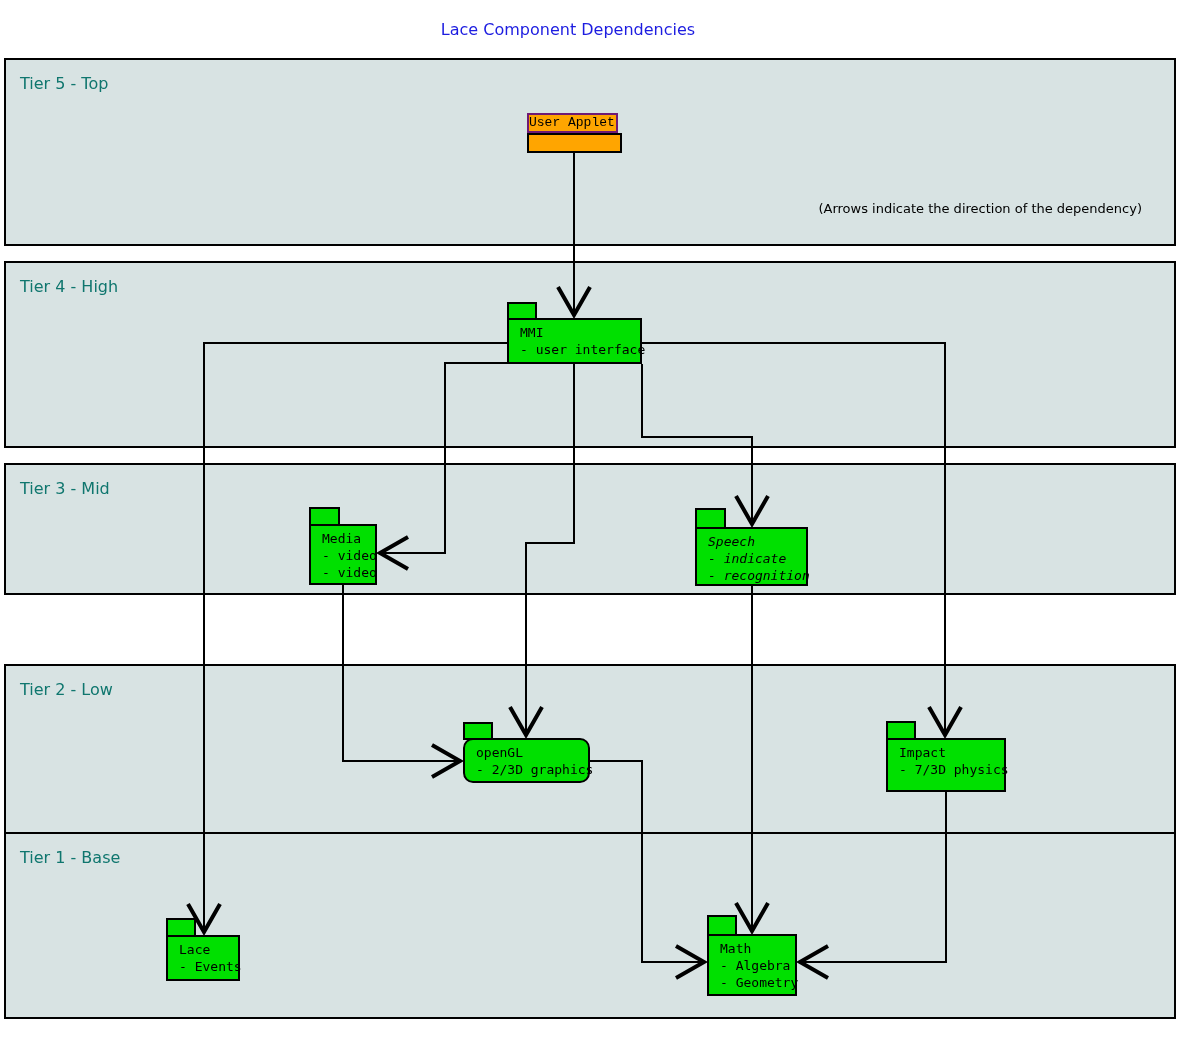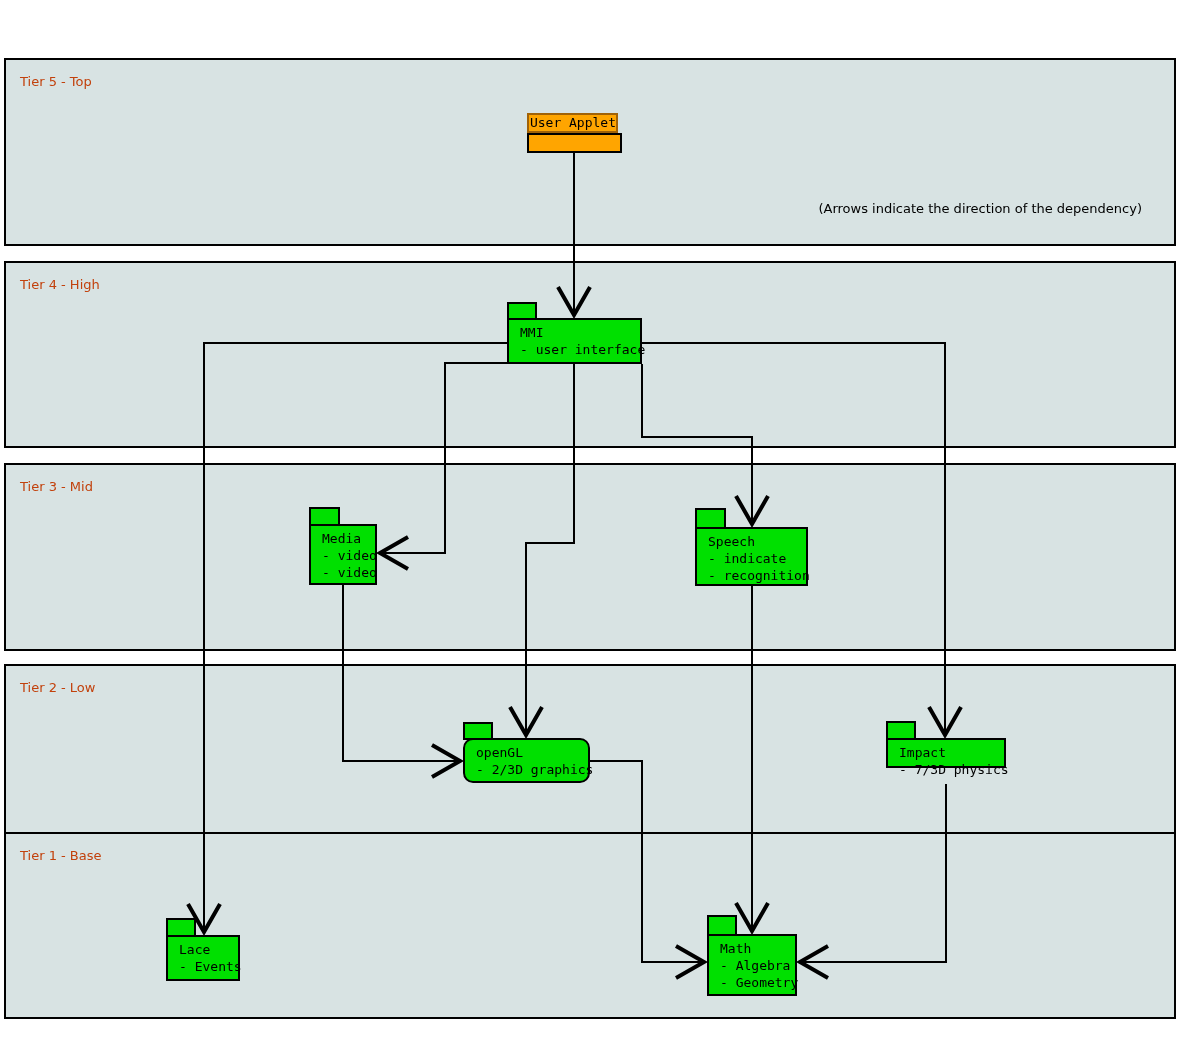--- a/index.html
+++ b/index.html
@@ -16,59 +16,60 @@
   }
   .diagram-title{
     position:absolute;left:350px;top:20px;width:436px;text-align:center;
     font-size:16px;color:var(--title-color);white-space:nowrap;
   }
   .tier{
     position:absolute;left:4px;width:1172px;background:var(--tier-fill);
     border:2px solid #000;box-sizing:border-box;z-index:0;
   }
   .tier-label{
-    position:absolute;left:14px;top:14px;font-size:13px;color:#c2410c;white-space:nowrap;
+    position:absolute;left:14px;top:14px;font-size:16px;color:#0f766e;white-space:nowrap;
   }
   .annotation{
     position:absolute;right:40px;top:201px;font-size:13px;color:#000;
     white-space:nowrap;z-index:1;
   }
   #wires{position:absolute;left:0;top:0;z-index:2;pointer-events:none;}
   .node{position:absolute;z-index:3;font-family:"DejaVu Sans Mono",monospace;font-size:13px;color:#000;}
   .pkg-tab{
     position:absolute;left:0;top:0;background:var(--node-green);
     border:2px solid #000;box-sizing:border-box;
   }
   .pkg-body{
     position:absolute;left:0;background:var(--node-green);
     border:2px solid #000;box-sizing:border-box;padding:4px 0 0 11px;
   }
   .pkg-line{line-height:17px;white-space:nowrap;}
   .applet-top{
     position:absolute;left:0;top:0;width:91px;height:20px;background:var(--node-orange);
-    border:2px solid #a16207;box-sizing:border-box;text-align:right;line-height:16px;white-space:nowrap;
+    border:2px solid #701a75;box-sizing:border-box;text-align:left;line-height:16px;white-space:nowrap;font-family:Liberation Mono, monospace;
   }
   .applet-bottom{
     position:absolute;left:0;top:20px;width:95px;height:20px;background:var(--node-orange);
     border:2px solid #000;box-sizing:border-box;
   }
 </style>
 </head>
 <body>
 
 <div id="canvas">
 
+  <div class="diagram-title">Lace Component Dependencies</div>
 
   <div class="tier" style="top:58px;height:188px;">
     <div class="tier-label">Tier 5 - Top</div>
   </div>
   <div class="tier" style="top:261px;height:187px;">
     <div class="tier-label">Tier 4 - High</div>
   </div>
-  <div class="tier" style="top:463px;height:188px;">
+  <div class="tier" style="top:463px;height:132px;">
     <div class="tier-label">Tier 3 - Mid</div>
   </div>
   <div class="tier" style="top:664px;height:187px;">
     <div class="tier-label">Tier 2 - Low</div>
   </div>
   <div class="tier" style="top:832px;height:187px;">
     <div class="tier-label">Tier 1 - Base</div>
   </div>
 
   <div class="annotation">(Arrows indicate the direction of the dependency)</div>
@@ -110,38 +111,38 @@
     <div class="pkg-tab" style="width:31px;height:19px;"></div>
     <div class="pkg-body" style="top:17px;width:68px;height:61px;">
       <div class="pkg-line">Media</div>
       <div class="pkg-line">- video</div>
       <div class="pkg-line">- video</div>
     </div>
   </div>
 
   <div class="node" style="left:695px;top:508px;">
     <div class="pkg-tab" style="width:31px;height:21px;"></div>
-    <div class="pkg-body" style="top:19px;width:113px;height:59px;">
+    <div class="pkg-body" style="top:19px;width:113px;height:59px;font-style:italic;">
       <div class="pkg-line">Speech</div>
       <div class="pkg-line">- indicate</div>
       <div class="pkg-line">- recognition</div>
     </div>
   </div>
 
   <div class="node" style="left:463px;top:722px;">
     <div class="pkg-tab" style="width:30px;height:18px;"></div>
     <div class="pkg-body" style="top:16px;width:127px;height:45px;border-radius:10px;">
       <div class="pkg-line">openGL</div>
       <div class="pkg-line">- 2/3D graphics</div>
     </div>
   </div>
 
   <div class="node" style="left:886px;top:721px;">
     <div class="pkg-tab" style="width:30px;height:19px;"></div>
-    <div class="pkg-body" style="top:17px;width:120px;height:30px;">
+    <div class="pkg-body" style="top:17px;width:120px;height:54px;">
       <div class="pkg-line">Impact</div>
       <div class="pkg-line">- 7/3D physics</div>
     </div>
   </div>
 
   <div class="node" style="left:166px;top:918px;">
     <div class="pkg-tab" style="width:30px;height:19px;"></div>
     <div class="pkg-body" style="top:17px;width:74px;height:46px;">
       <div class="pkg-line">Lace</div>
       <div class="pkg-line">- Events</div>

